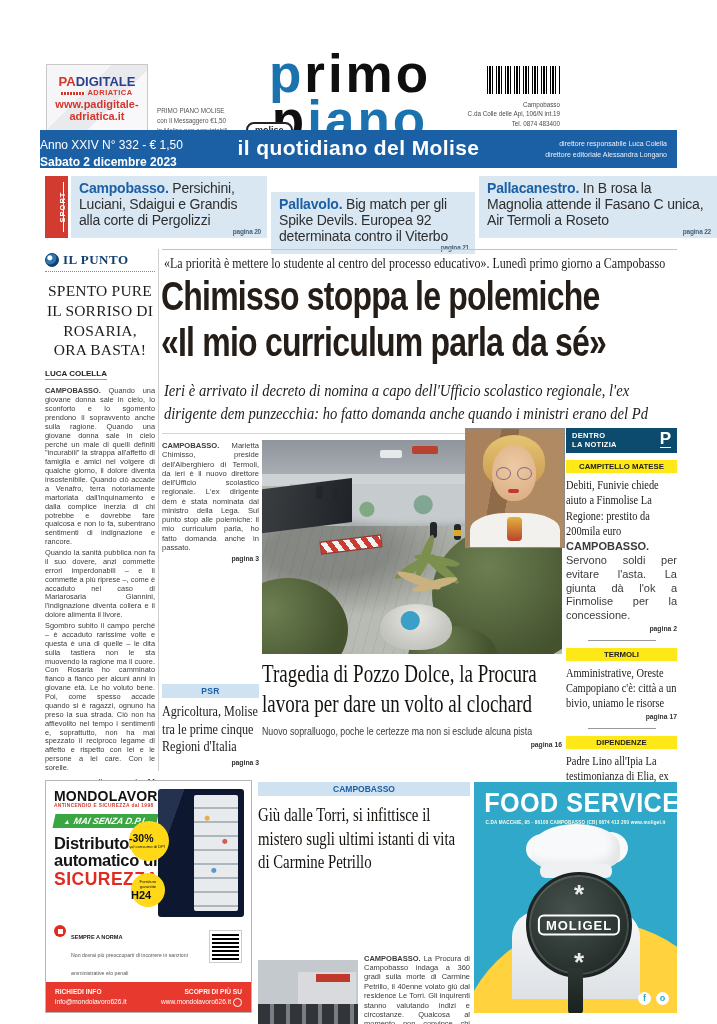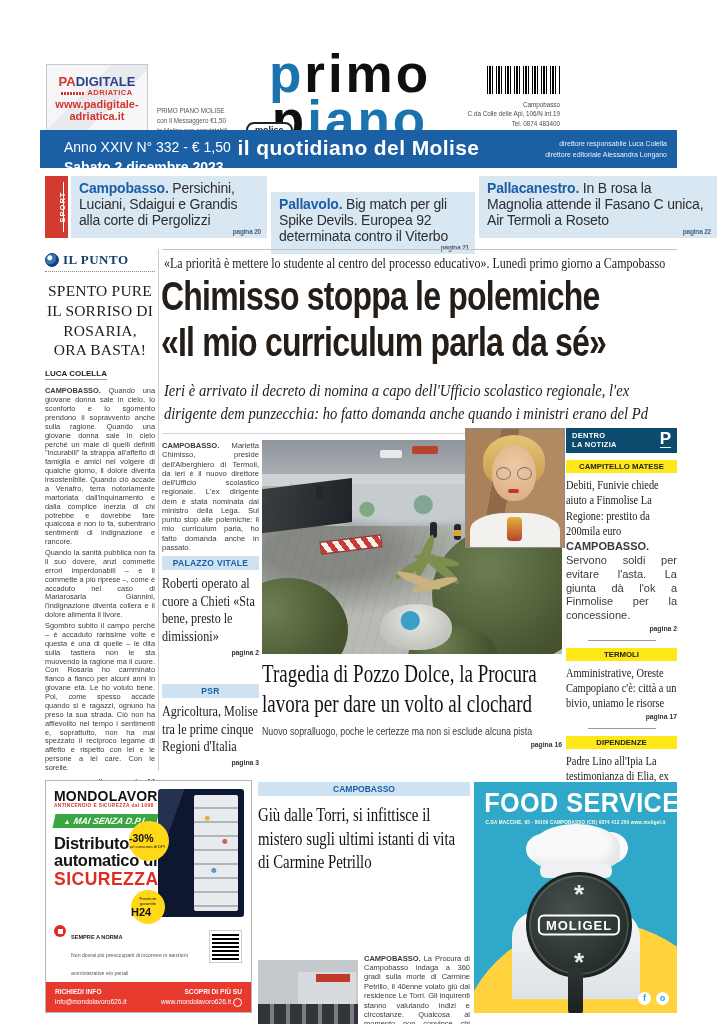--- a/index.html
+++ b/index.html
@@ -28,21 +28,21 @@
   .logo-badge{position:absolute;left:8px;bottom:4px;background:#fff;border:2px solid #222;border-radius:10px;
          font-size:9px;font-weight:bold;color:#222;padding:0 7px;line-height:1.35;}
 
   .barcode{position:absolute;left:487px;top:66px;width:74px;height:28px;
          background:repeating-linear-gradient(90deg,#000 0 1px,#fff 1px 2px,#000 2px 4px,#fff 4px 5px,#000 5px 6px,#fff 6px 9px);}
   .contact{position:absolute;left:428px;top:100px;width:132px;text-align:right;font-size:6.3px;color:#4a4a4a;line-height:1.5;}
   .contact .cbold{font-weight:bold;color:#1b3c63;}
 
   
   .title-bar{position:absolute;left:40px;top:130px;width:637px;height:38px;background:#1b5fa5;color:#fff;}
-  .issue{position:absolute;left:24px;top:7px;font-size:14px;line-height:1.45;}
+  .issue{position:absolute;left:0;top:7px;font-size:12px;line-height:1.45;}
   .issue .b2{font-weight:bold;}
   .tagline{position:absolute;left:0;right:0;top:6px;text-align:center;font-size:21px;font-weight:bold;letter-spacing:0.4px;}
   .directors{position:absolute;right:10px;top:9px;text-align:right;font-size:7px;line-height:1.55;color:#eaf0f7;}
 
   
   .sport{position:absolute;left:40px;top:176px;width:637px;height:62px;}
   .sport-tab{position:absolute;left:5px;top:0;width:23px;height:62px;background:#d23b2f;}
   .sport-tab::after{content:"";position:absolute;right:4px;top:6px;bottom:6px;width:1px;background:#fff;}
   .sport-tab span{position:absolute;left:2px;top:50%;transform:translateY(-50%) rotate(-90deg);
         color:#fff;font-size:7.5px;font-weight:bold;letter-spacing:1px;}
@@ -166,21 +166,21 @@
   .ml-machine .panel{position:absolute;right:6px;top:6px;bottom:6px;width:44px;border-radius:2px;
         background:radial-gradient(circle at 30% 20%,rgba(230,160,40,.8) 0 2px,transparent 3px),
                    radial-gradient(circle at 70% 40%,rgba(200,60,50,.8) 0 2px,transparent 3px),
                    radial-gradient(circle at 45% 65%,rgba(60,130,190,.8) 0 2px,transparent 3px),
                    repeating-linear-gradient(180deg,#e8ebee 0 12px,#aeb6bd 12px 14px);}
   .ml-badge{position:absolute;border-radius:50%;background:#ffd818;color:#111;display:flex;flex-direction:column;
         align-items:flex-start;justify-content:center;text-align:center;}
   #mlb1{right:82px;top:40px;width:40px;height:40px;}
   #mlb1 .big{font-size:10.5px;font-weight:bold;}
   #mlb1 .small{font-size:4.2px;line-height:1.2;}
-  #mlb2{right:86px;top:92px;width:34px;height:34px;margin-top:17px;}
+  #mlb2{right:86px;top:92px;width:34px;height:34px;}
   #mlb2 .small{font-size:4.2px;line-height:1.2;}
   #mlb2 .big{font-size:11px;font-weight:bold;}
   .ml-bullets{position:absolute;left:8px;top:144px;width:146px;}
   .mlb-row{display:flex;gap:5px;margin-bottom:6px;}
   .mlb-icon{flex:0 0 auto;width:12px;height:12px;border-radius:50%;background:#e02b20;position:relative;}
   .mlb-icon i{position:absolute;left:3.5px;top:3.5px;width:5px;height:5px;background:#fff;display:block;}
   .mlb-icon.lock i{border-radius:2px 2px 1px 1px;top:4.5px;height:4px;}
   .mlb-icon.lock::after{content:"";position:absolute;left:4.5px;top:2px;width:3px;height:3px;border:1px solid #fff;
         border-bottom:none;border-radius:3px 3px 0 0;}
   .mlb-txt .t{font-size:5.6px;font-weight:bold;color:#222;}
@@ -332,25 +332,20 @@
   <div class="deck">
     <div>Ieri è arrivato il decreto di nomina a capo dell'Ufficio scolastico regionale, l'ex</div>
     <div>dirigente dem punzecchia: ho fatto domanda anche quando i ministri erano del Pd</div>
   </div>
 
   <div class="summary">
     <b>CAMPOBASSO.</b> <span>Marietta Chimisso, preside dell'Alberghiero di Termoli, da ieri è il nuovo direttore dell'Ufficio scolastico regionale. L'ex dirigente dem è stata nominata dal ministro della Lega. Sul punto stop alle polemiche: il mio curriculum parla, ho fatto domanda anche in passato.</span>
     <div class="page-ref">pagina 3</div>
   </div>
 
-  <div class="palazzo">
-    <div class="tag-band">PALAZZO VITALE</div>
-    <div class="box-title">Roberti operato al cuore a Chieti «Sta bene, presto le dimissioni»</div>
-    <div class="page-ref">pagina 2</div>
-  </div>
 
   <div class="psr">
     <div class="tag-band">PSR</div>
     <div class="box-title">Agricoltura, Molise tra le prime cinque Regioni d'Italia</div>
     <div class="page-ref">pagina 3</div>
   </div>
 
   <div class="photo">
     <div class="ph-road"></div>
     <div class="car" style="left:150px;top:6px;width:26px;background:#b8412f;"></div>

